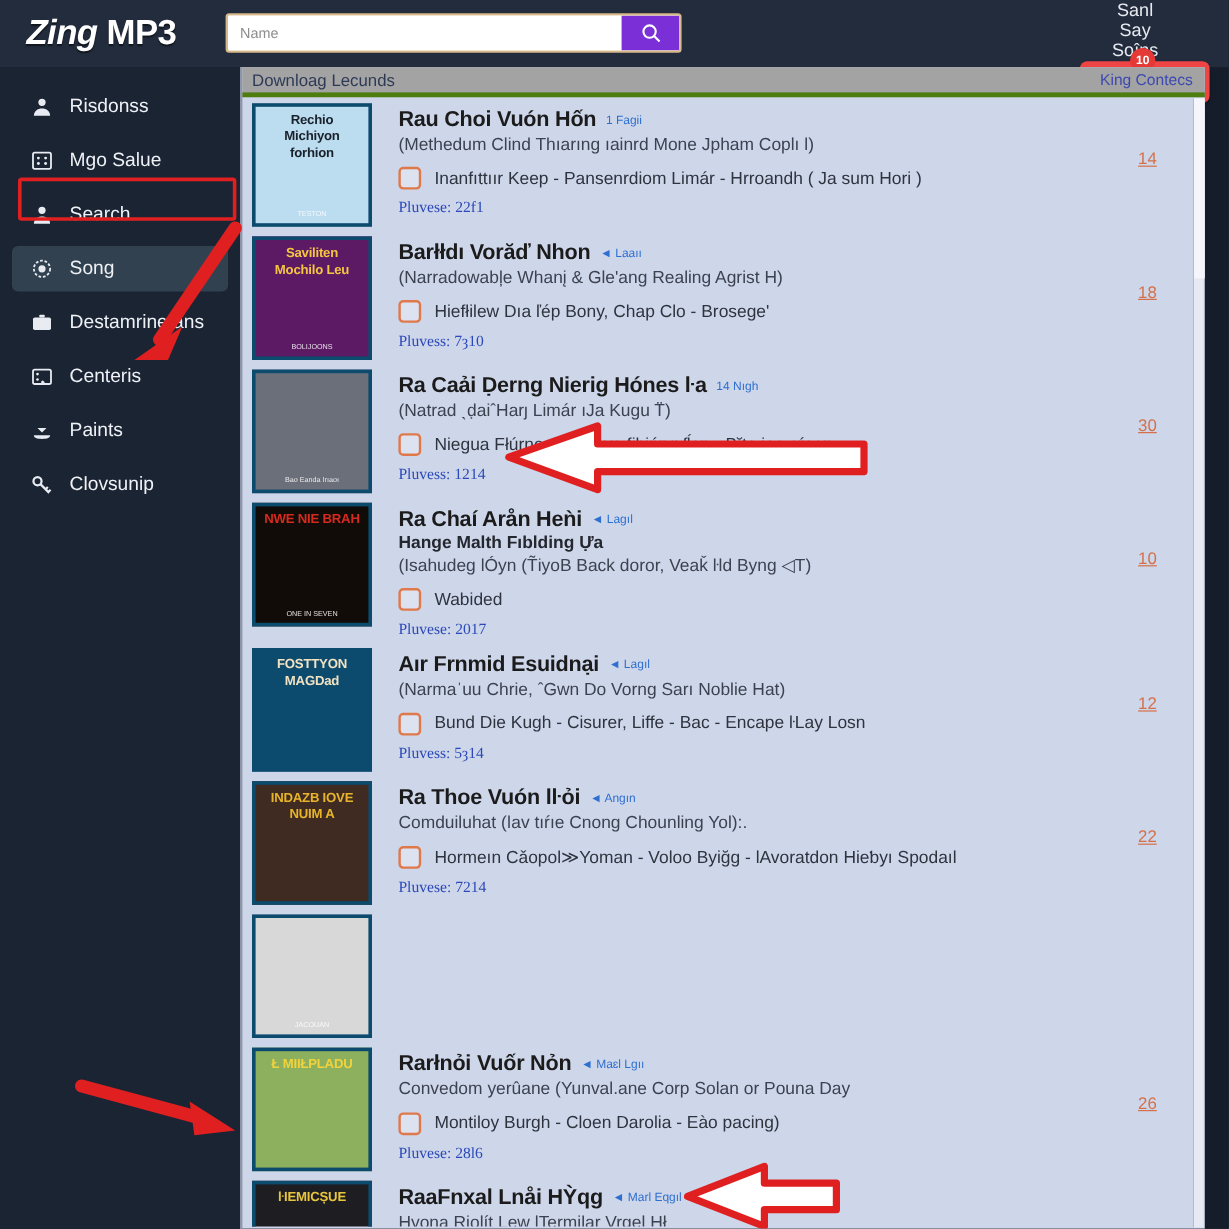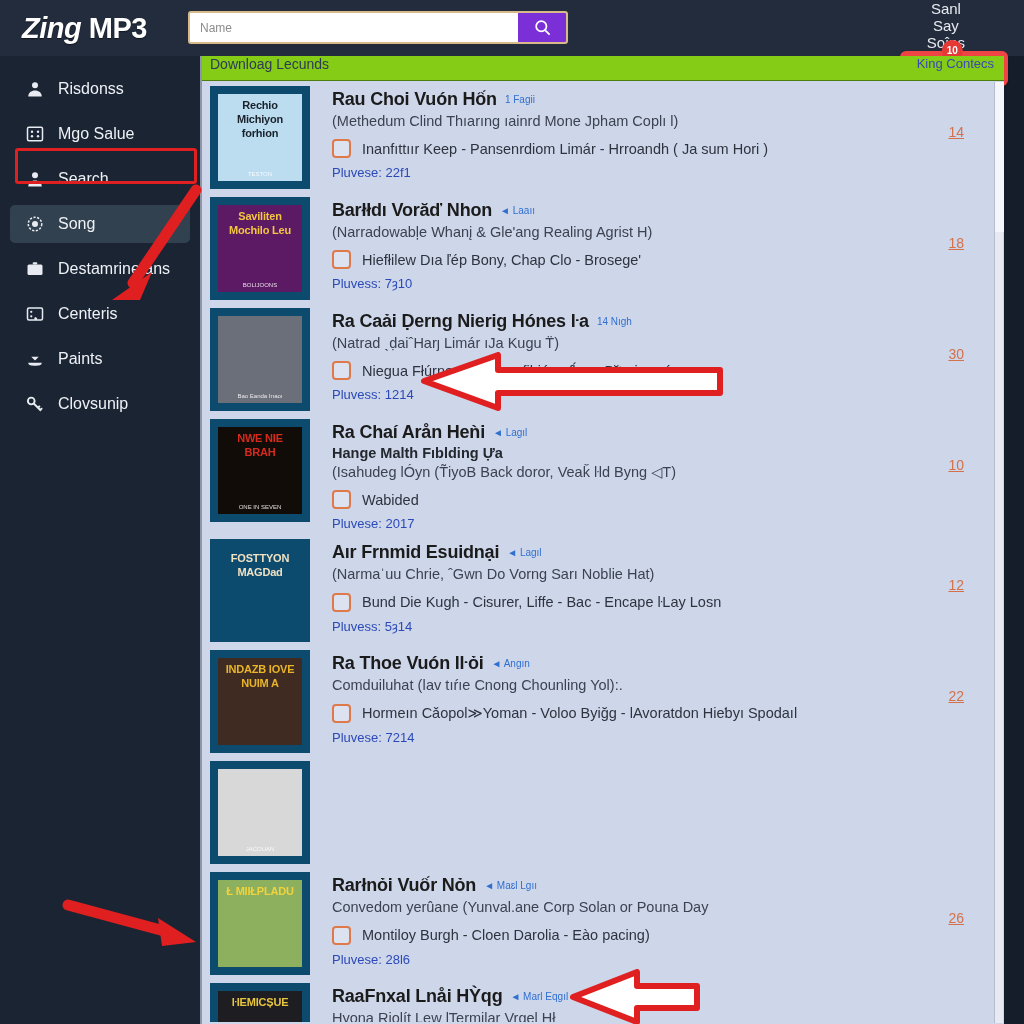--- a/index.html
+++ b/index.html
@@ -87,32 +87,32 @@
     border: 3px solid #e02020; border-radius: 3px; pointer-events: none;
   }
 
   
   .main {
     position: absolute; left: 200px; top: 56px;
     width: 804px; height: 968px; background: #ced6ea;
     border-left: 2px solid #8d95a8;
   }
   .panel-head {
-    height: 25px; background: #84cc16;
-    display: flex; justify-content: space-between;
-    padding: 0 10px 0 8px; border-bottom: 1px solid #4d7c0f;
+    height: 25px; background: #a3a3a3;
+    display: flex; align-items: center; justify-content: space-between;
+    padding: 0 10px 0 8px; border-bottom: 4px solid #4d7c0f;
   }
   .panel-title { color: #2e3a55; font-size: 14px; }
   .panel-link { color: #3b49b0; font-size: 13px; cursor: pointer; }
 
   .list { height: 941px; overflow: hidden; padding-left: 8px; position: relative; }
   .row { display: flex; padding: 5px 0 3px 0; }
   .thumb {
     width: 100px; height: 103px; flex: 0 0 100px;
-    background: #20262e; border: 8px solid #0c4a6e;
+    background: #20262e; border: 3px solid #0c4a6e;
     overflow: hidden; position: relative; cursor: pointer;
   }
   .thumb .tt {
     position: absolute; left: 0; right: 0; top: 5px;
     text-align: center; font-size: 11px; font-weight: bold;
     line-height: 1.25; padding: 0 3px; letter-spacing: -.2px;
   }
   .thumb .tsub {
     position: absolute; left: 0; right: 0; bottom: 4px; text-align: center;
     font-size: 6px; color: #fff; opacity: .85;
@@ -128,21 +128,21 @@
     display: inline; vertical-align: 2px; white-space: nowrap;
   }
   .r-bold { font-size: 14.5px; font-weight: bold; color: #23272e; margin-top: 2px; }
   .r-sub { font-size: 14.5px; color: #3d4250; margin-top: 3px; line-height: 1.2; }
   .r-check { display: flex; align-items: center; margin-top: 9px; }
   .cbox {
     width: 19px; height: 19px; flex: 0 0 19px; border: 2px solid #e0794a;
     border-radius: 4px; background: #dde2f0; margin-right: 11px; cursor: pointer;
   }
   .r-checktext { font-size: 14.5px; color: #2e333e; }
-  .r-plays { font-size: 13px; color: #2b49b8; margin-top: 7px; }
+  .r-plays { font-size: 13px; color: #2b49b8; margin-top: 7px; font-family: Liberation Serif, serif; }
   .r-count {
     position: absolute; right: 40px; top: 38px;
     font-size: 14px; color: #d4714a; text-decoration: underline; cursor: pointer;
   }
 
   .scrollbar {
     position: absolute; right: 1px; top: 26px; width: 9px; height: 941px;
     background: #e7eaf3; border-left: 1px solid #b5bccd;
   }
   .scrollthumb {

